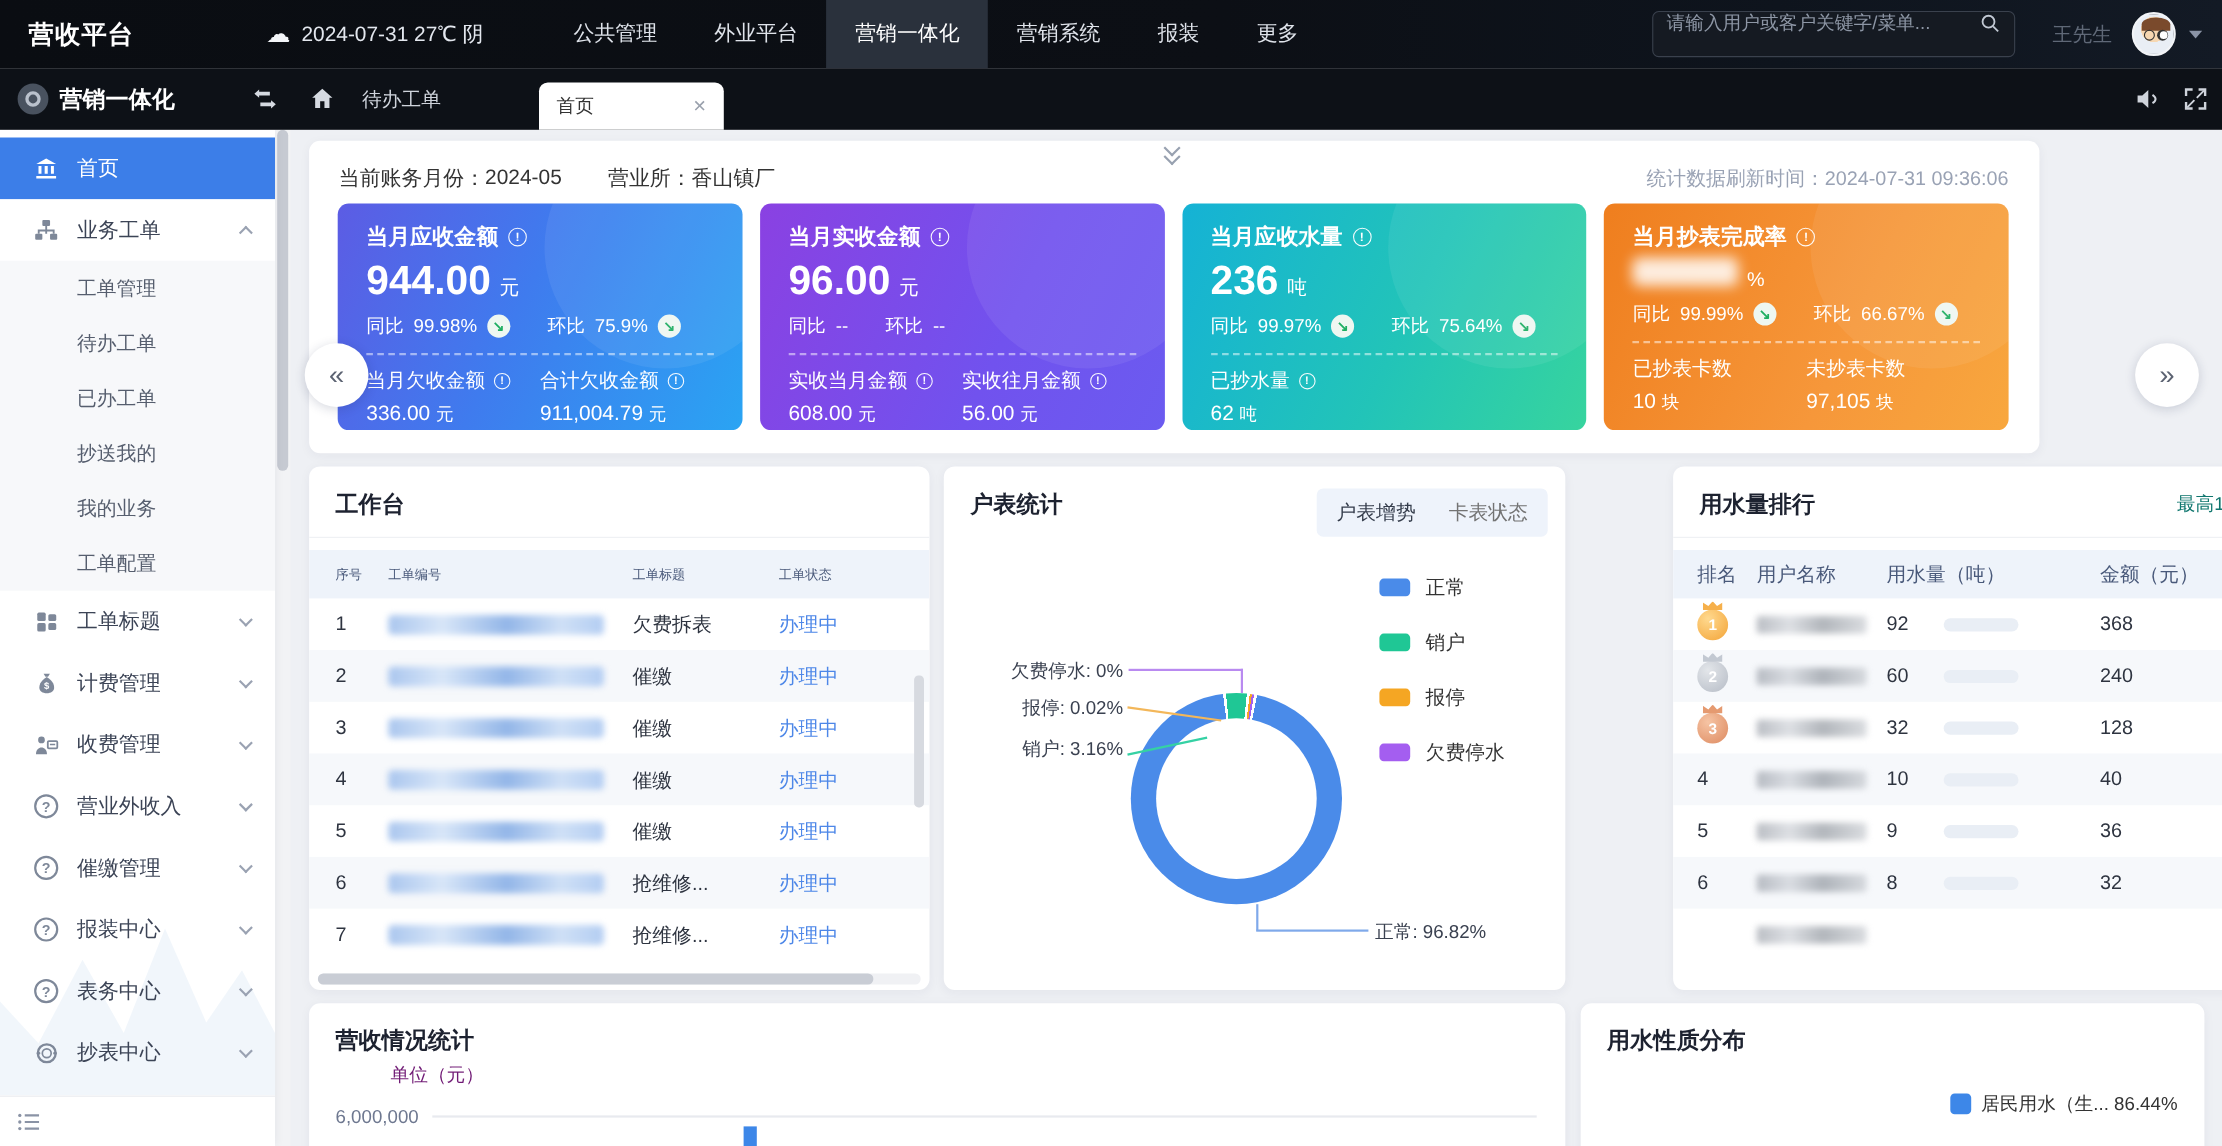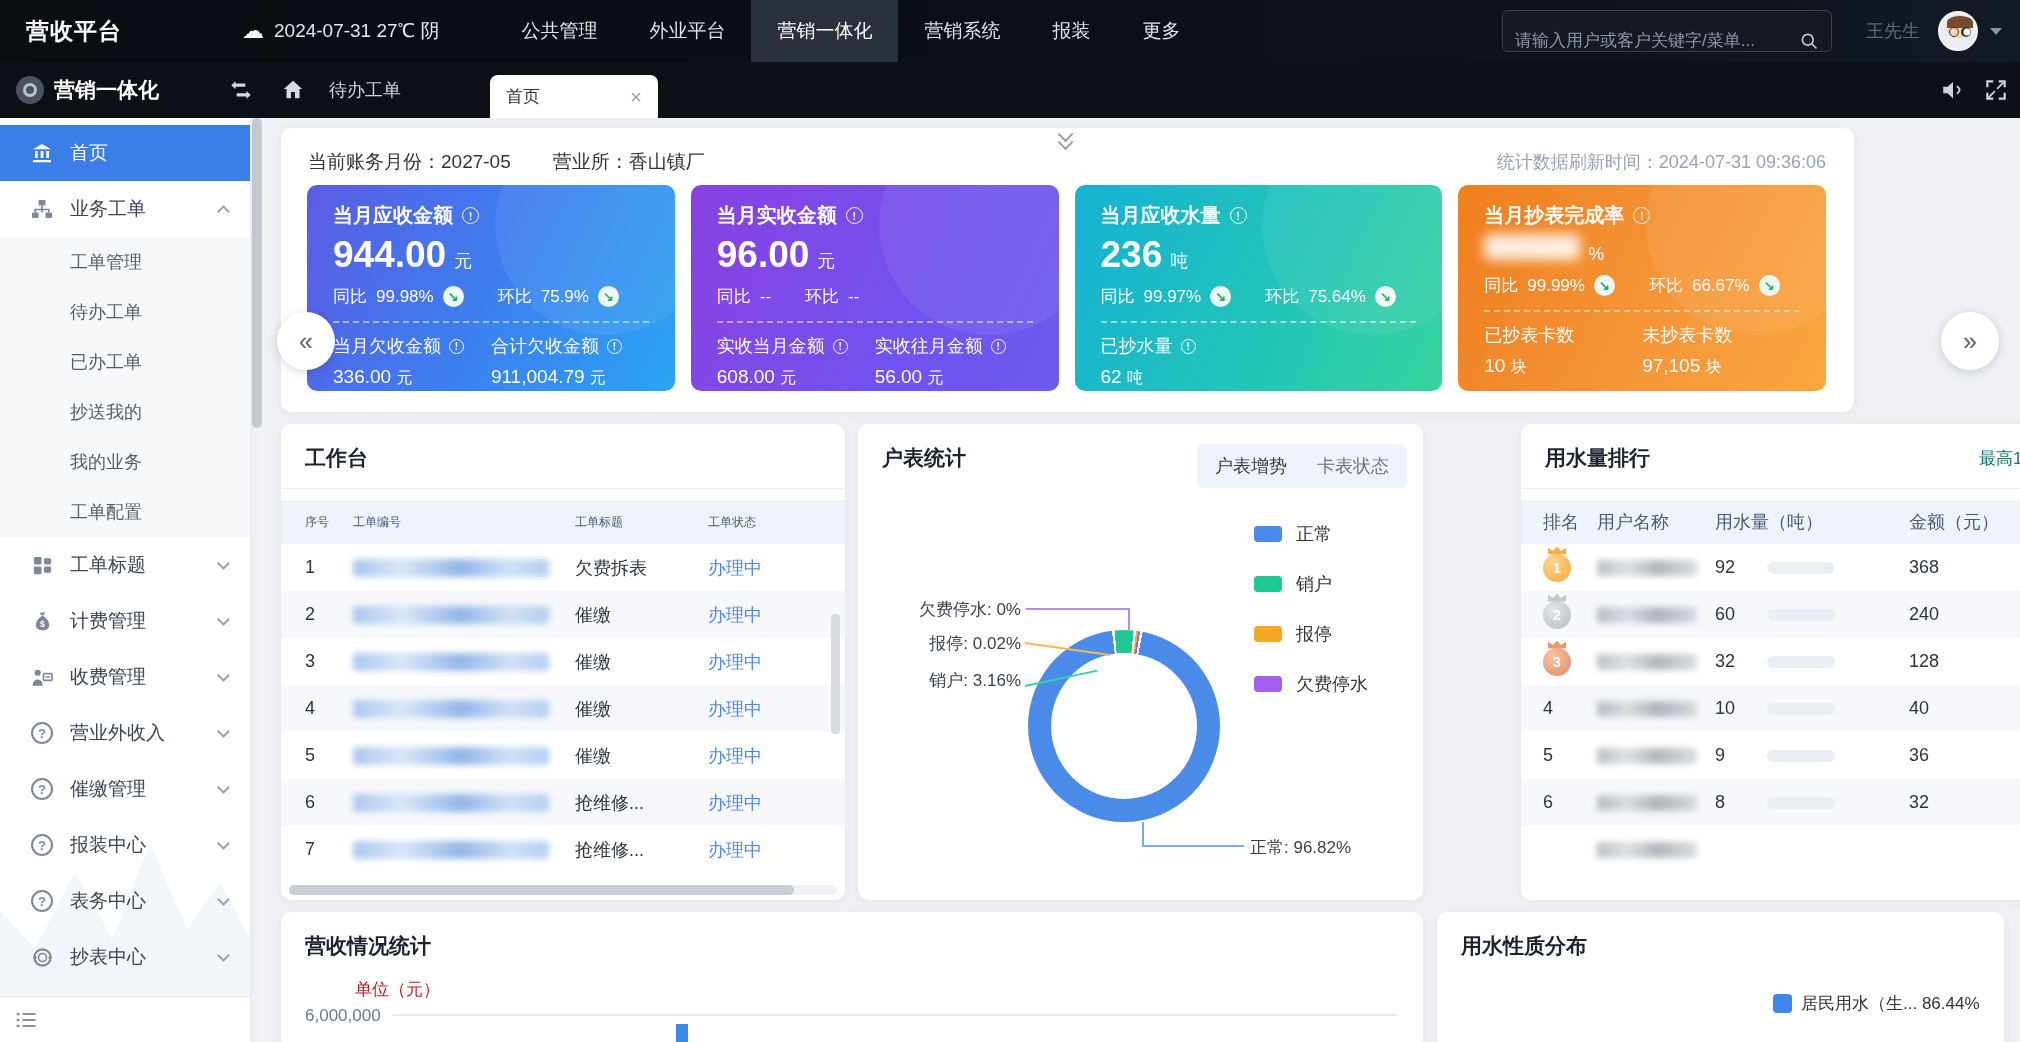--- a/index.html
+++ b/index.html
@@ -6,21 +6,21 @@
   html,body{width:2020px;height:1042px;overflow:hidden;font-family:"Liberation Sans",sans-serif;background:#eef0f4}
   body{position:relative}
   
   .topbar{position:absolute;left:0;top:0;width:2020px;height:62px;background:linear-gradient(90deg,#0a0d12 0%,#0c0f15 55%,#0e141d 80%,#131a25 100%);display:flex;align-items:center;color:#e8ebf0;z-index:9}
   .logo{font-size:23px;font-weight:bold;margin-left:26px;letter-spacing:1px;color:#fff}
   .weather{display:flex;align-items:center;margin-left:120px;font-size:19px;color:#e3e7ee;gap:10px}
   .cloud-glyph{font-size:22px;color:#f4f6f9}
   .topnav{display:flex;height:62px;margin-left:56px}
   .topnav .nav-item{height:62px;line-height:62px;padding:0 26px;font-size:19px;color:#dfe3ea;cursor:pointer}
   .topnav .nav-item.active{background:#2a313c;color:#fff}
-  .search-wrap{margin-left:auto;width:330px;height:42px;border:1px solid #3a414d;border-radius:6px;background:#151a22;display:flex;align-items:flex-end;padding:0 12px}
+  .search-wrap{margin-left:auto;width:330px;height:42px;border:1px solid #3a414d;border-radius:6px;background:#151a22;display:flex;align-items:flex-start;padding:0 12px}
   .search-wrap input{flex:1;background:transparent;border:none;outline:none;color:#cfd4dd;font-size:17px;font-family:inherit}
   .search-wrap input::placeholder{color:#8d96a5}
   .username{margin-left:34px;font-size:18px;color:#5f6877}
   .avatar{width:40px;height:40px;border-radius:50%;margin-left:18px;background:radial-gradient(circle at 50% 38%,#f6d7b2 0 40%,#e9eef5 41% 100%);position:relative;overflow:hidden;border:2px solid #f2f4f7}
   .avatar::before{content:"";position:absolute;left:7px;top:3px;width:26px;height:12px;border-radius:50% 50% 0 0;background:#7a4a2c}
   .avatar::after{content:"";position:absolute;left:9px;top:14px;width:8px;height:8px;border:1.5px solid #333;border-radius:50%;box-shadow:13px 0 0 -1.5px #fff,12px 0 0 0 #333}
   .caret-down{width:0;height:0;border-left:6px solid transparent;border-right:6px solid transparent;border-top:7px solid #8a93a5;margin:0 18px 0 12px}
   
   .tabbar{position:absolute;left:0;top:62px;width:2020px;height:56px;background:#0d1117;z-index:8;color:#dfe3ea}
   .app-zone{position:absolute;left:16px;top:0;height:56px;display:flex;align-items:center;gap:10px}
@@ -126,21 +126,21 @@
   .medal.m2{background:radial-gradient(circle at 35% 30%,#e3e6ea,#b6bcc6)} .medal.m2 .crown{background:#c3c9d2}
   .medal.m3{background:radial-gradient(circle at 35% 30%,#f6c4a4,#dd8a60)} .medal.m3 .crown{background:#e59a70}
   .rank-num{font-size:18px;color:#2e3440}
   .name-chip{width:100px;height:16px;border-radius:3px;filter:blur(3px);background:linear-gradient(90deg,#8d939d,#c7cbd2 30%,#7f868f 60%,#c2c6cc);opacity:.6}
   .usage-num{width:52px}
   .bar-track{width:68px;height:12px;border-radius:6px;background:#e9eef5;overflow:hidden}
   .bar-fill{height:12px;border-radius:6px;background:#4fa0ea}
   .rk-vsb{position:absolute;right:4px;top:130px;width:9px;height:150px;border-radius:4px;background:#d7dae0}
   
   #revenue{left:281px;top:912px;width:1142px;height:220px;overflow:hidden}
-  .rv-unit{position:absolute;left:74px;top:66px;font-size:17px;color:#b91c1c}
+  .rv-unit{position:absolute;left:74px;top:54px;font-size:17px;color:#701a75}
   .rv-tick{position:absolute;left:24px;top:94px;font-size:17px;color:#6e7890}
   .rv-grid{position:absolute;left:112px;right:26px;top:102px;height:2px;background:#e8eaef}
   .rv-bar{position:absolute;left:395px;top:112px;width:12px;height:30px;background:#3d87e8}
   #nature{left:1437px;top:912px;width:567px;height:220px;overflow:hidden}
   .nt-legend{position:absolute;left:336px;top:80px;display:flex;align-items:center;gap:9px;font-size:17px;color:#333}
   .nt-swatch{width:19px;height:19px;border-radius:4px;background:#3d87e8}
 </style>
 </head>
 <body>
 
@@ -329,21 +329,21 @@
     <div class="thumb"></div>
   </div>
 
 <div class="panel" id="overview">
   <div class="collapse">
       <i style="top:0"></i>
       <i style="top:8px"></i>
     </div>
   <div class="ov-head">
     <span>当前账务月份：</span>
-    <span>2027-05</span>
+    <span>2024-05</span>
     <span style="width:42px"></span>
     <span>营业所：</span>
     <span>香山镇厂</span>
     <span class="refresh"><span>统计数据刷新时间：</span><span>2024-07-31 09:36:06</span></span>
   </div>
 
   <div class="cards">
 
     <div class="card c1">
       <div class="card-title">

